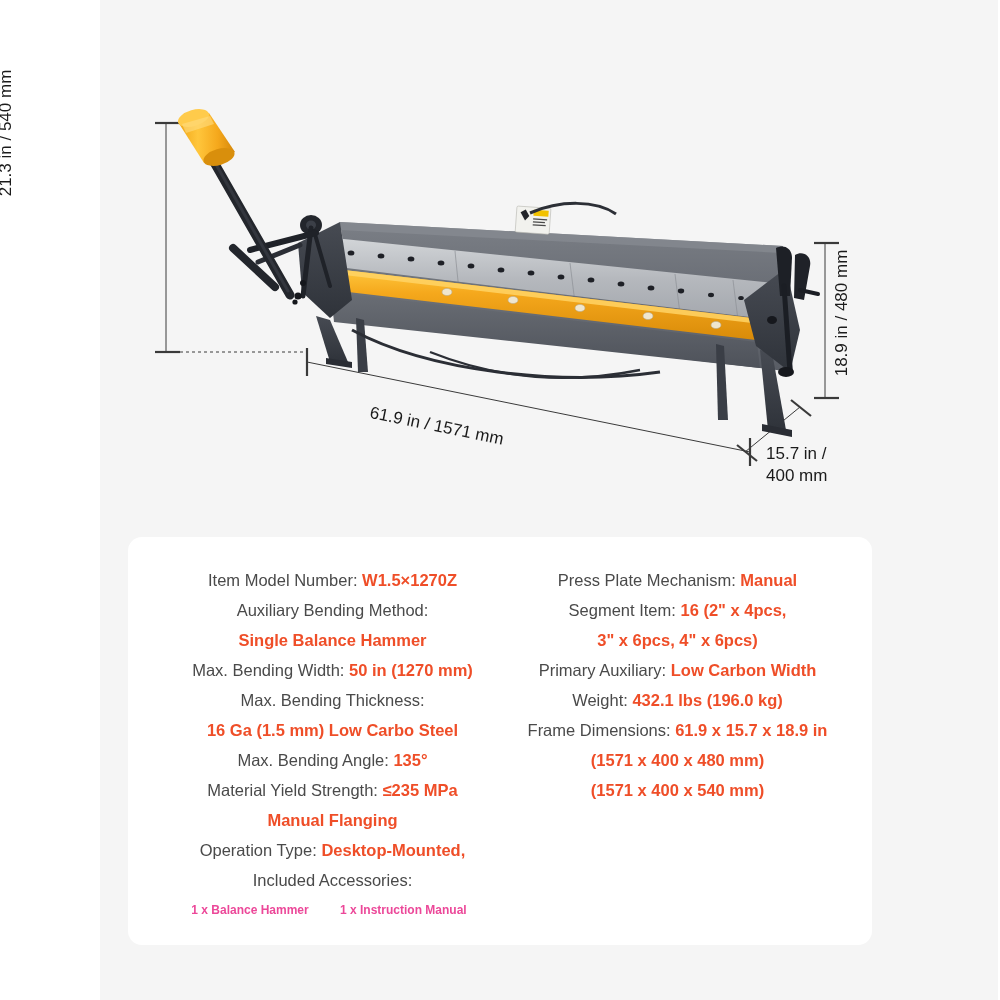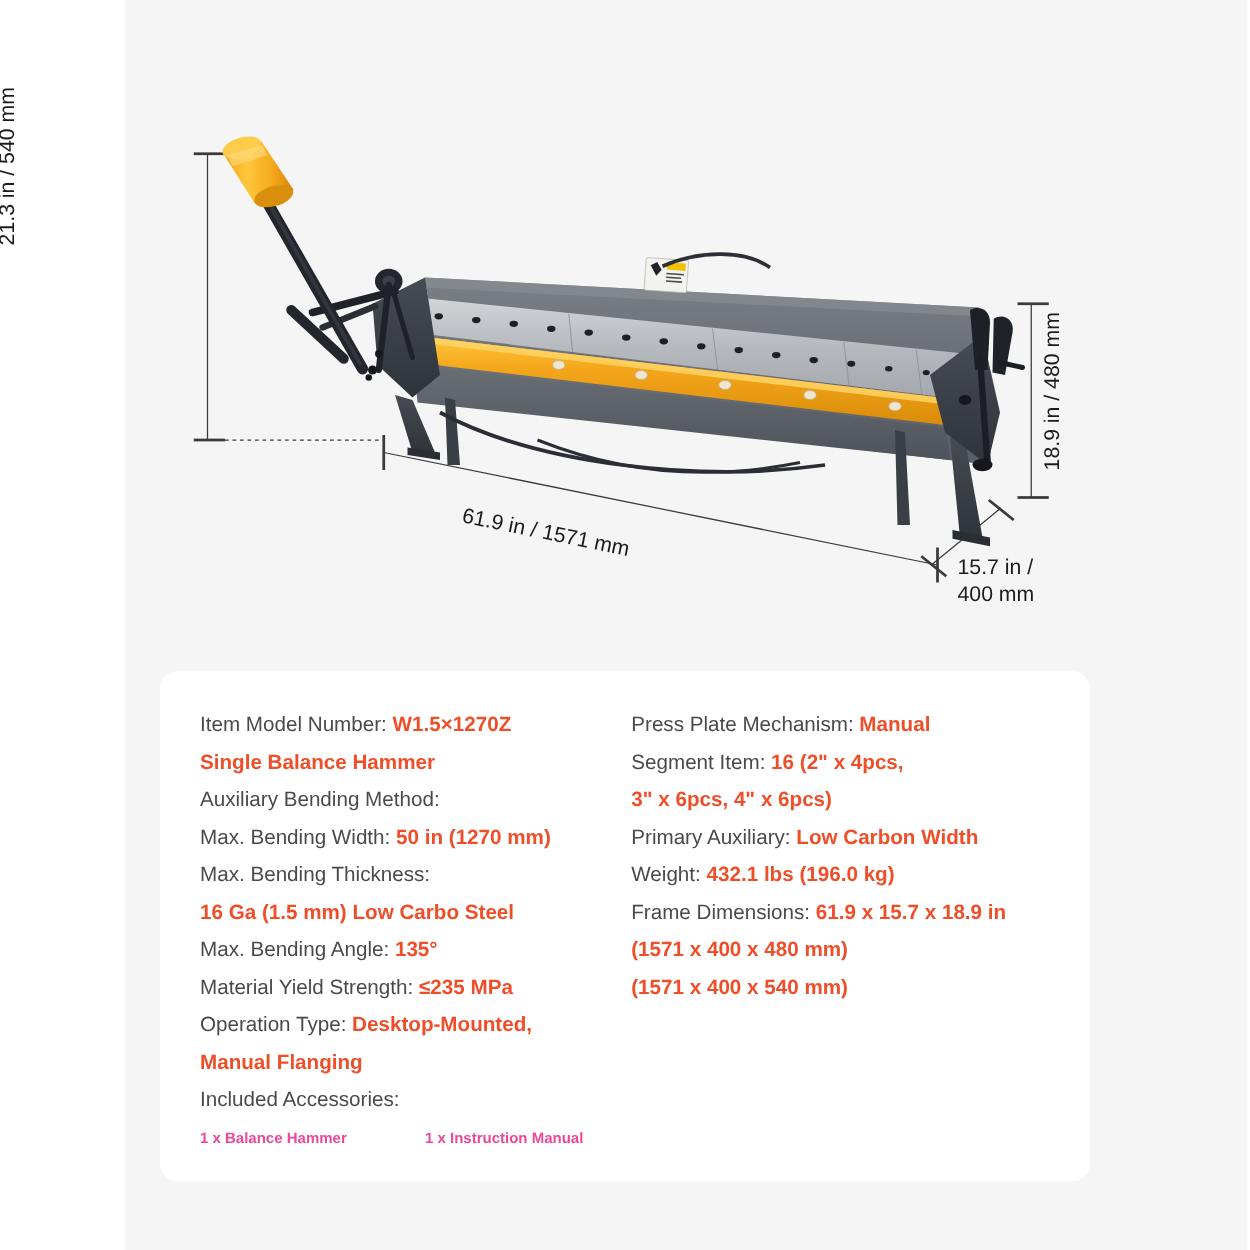--- a/index.html
+++ b/index.html
@@ -59,20 +59,21 @@
     background:#ffffff;
     border-radius:14px;
     box-sizing:border-box;
   }
   .spec-cols{
     position:absolute;
     left:32px;top:28px;
     width:690px;
     display:flex;
     gap:0px;
+    text-align:center;
   }
   .spec-col{width:345px;}
   .spec-line{
     font-size:16.5px;
     line-height:30px;
     color:#4a4a4a;
     white-space:nowrap;
     font-family:"Liberation Sans","DejaVu Sans",sans-serif;
   }
   .spec-line .lbl{color:#4a4a4a;font-weight:400;}
@@ -263,29 +264,29 @@
       <div>15.7 in /</div>
       <div>400 mm</div>
     </div>
   </div>
 
   <div id="spec-card">
     <div class="spec-cols">
 
       <div class="spec-col">
         <div class="spec-line"><span class="lbl">Item Model Number: </span><span class="val">W1.5×1270Z</span></div>
+        <div class="spec-line"><span class="lbl">Auxiliary Bending Method:</span></div>
         <div class="spec-line valonly">Single Balance Hammer</div>
-        <div class="spec-line"><span class="lbl">Auxiliary Bending Method:</span></div>
         <div class="spec-line"><span class="lbl">Max. Bending Width: </span><span class="val">50 in (1270 mm)</span></div>
         <div class="spec-line"><span class="lbl">Max. Bending Thickness:</span></div>
         <div class="spec-line valonly">16 Ga (1.5 mm) Low Carbo Steel</div>
         <div class="spec-line"><span class="lbl">Max. Bending Angle: </span><span class="val">135°</span></div>
         <div class="spec-line"><span class="lbl">Material Yield Strength: </span><span class="val">≤235 MPa</span></div>
+        <div class="spec-line valonly">Manual Flanging</div>
         <div class="spec-line"><span class="lbl">Operation Type: </span><span class="val">Desktop-Mounted,</span></div>
-        <div class="spec-line valonly">Manual Flanging</div>
         <div class="spec-line"><span class="lbl">Included Accessories:</span></div>
         <div class="spec-line acc-row">
           <span class="acc-item">1 x Balance Hammer</span>
           <span class="acc-item">1 x Instruction Manual</span>
         </div>
       </div>
 
       <div class="spec-col">
         <div class="spec-line"><span class="lbl">Press Plate Mechanism: </span><span class="val">Manual</span></div>
         <div class="spec-line"><span class="lbl">Segment Item: </span><span class="val">16 (2" x 4pcs,</span></div>

